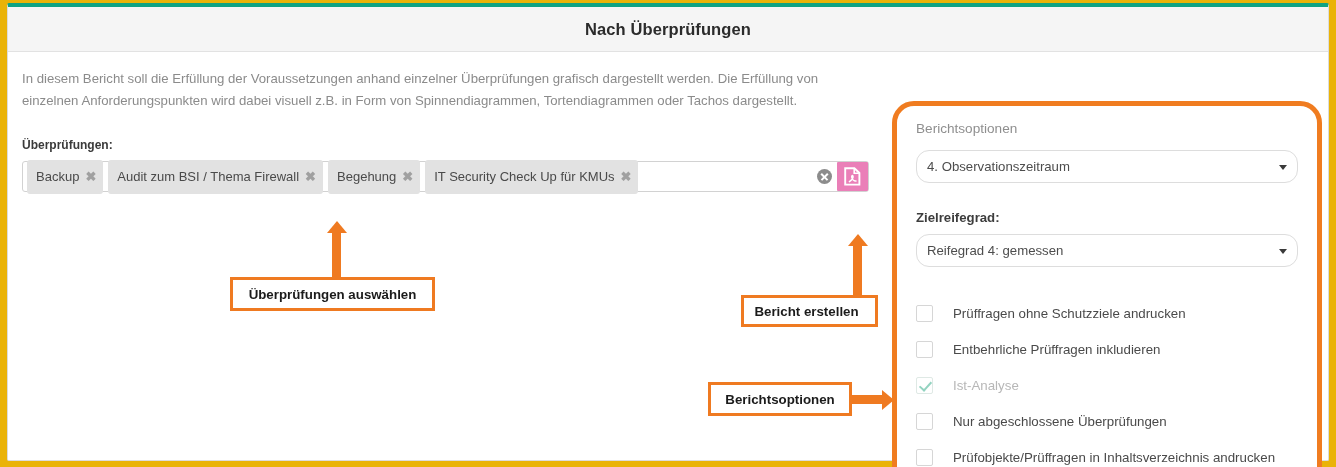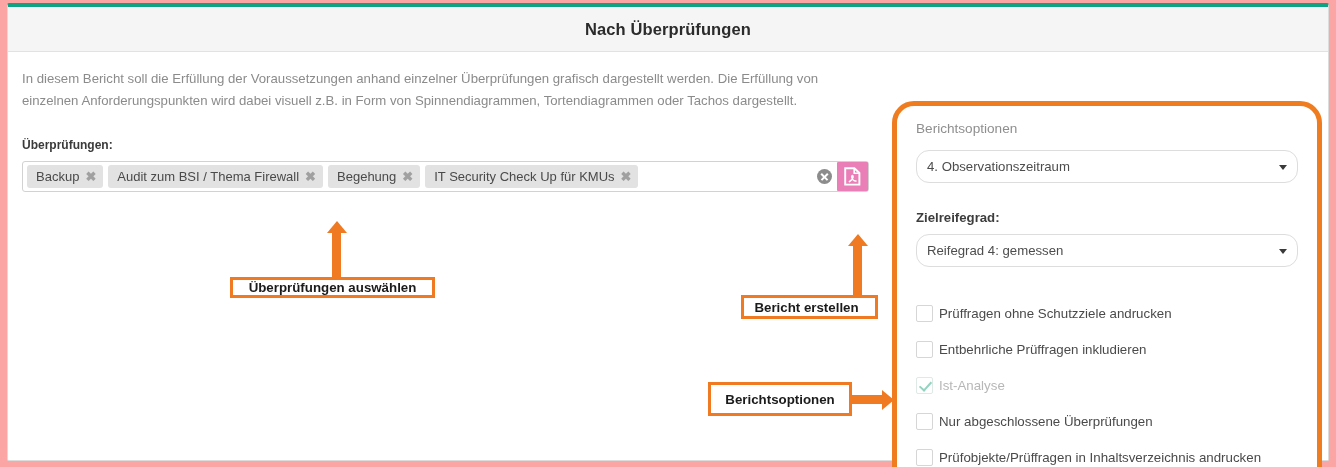--- a/index.html
+++ b/index.html
@@ -4,21 +4,21 @@
 <style>
   * { box-sizing: border-box; }
   html, body {
     margin: 0; padding: 0;
     background: #ffffff;
     font-family: "Liberation Sans", sans-serif;
   }
   .screen {
     position: relative;
     width: 1336px; height: 467px;
-    background: #fca5a5;
+    background: #eab308;
     overflow: hidden;
   }
 
   
   .card {
     position: absolute;
     left: 7px; top: 3px;
     width: 1322px; height: 458px;
     background: #ffffff;
     border: 1px solid #dcdcdc;
@@ -68,21 +68,21 @@
     border-radius: 3px;
     background: #fff;
     padding: 0 0 0 4px;
     width: 847px;
   }
   .chips { display: flex; align-items: center; gap: 5px; flex: 1 1 auto; overflow: hidden; }
   .chip {
     display: flex; align-items: center; gap: 6px;
     background: #e2e2e2;
     border-radius: 3px;
-    height: 23px;
+    height: 34px;
     padding: 0 7px 1px 9px;
     font-size: 13px;
     color: #4a4a4a;
     white-space: nowrap;
   }
   .chip-x {
     color: #a0a0a0; font-size: 13px; line-height: 1;
     font-weight: bold; cursor: pointer;
   }
   .clear-btn {
@@ -178,21 +178,21 @@
   }
   .caret {
     position: absolute; right: 10px; top: 50%;
     margin-top: -2px;
     width: 0; height: 0;
     border-left: 4.5px solid transparent;
     border-right: 4.5px solid transparent;
     border-top: 5px solid #3a3a3a;
   }
   .checkrow {
-    display: flex; align-items: center; gap: 6px;
+    display: flex; align-items: center; gap: 20px;
     height: 36px;
     cursor: pointer;
   }
   .cbox {
     width: 17px; height: 17px;
     border: 1px solid #d6d6d6;
     border-radius: 2px;
     background: #fff;
     flex: 0 0 auto;
     position: relative;
@@ -255,26 +255,26 @@
             <svg width="17" height="19" viewBox="0 0 17 19">
               <path d="M1.2 1.2 H10.4 L15.4 6.0 V17.6 H1.2 Z" fill="none" stroke="#ffffff" stroke-width="1.9"></path>
               <path d="M10.2 1.6 V6.2 H14.9" fill="none" stroke="#ffffff" stroke-width="1.6"></path>
               <path d="M5.4 14.6 C7.6 13.1 9.3 10.6 9.0 9.2 C8.7 8.0 7.4 8.5 7.8 10.4 C8.2 12.2 10.0 14.3 12.0 14.0" fill="none" stroke="#ffffff" stroke-width="1.5" stroke-linecap="round"></path>
             </svg>
           </div>
         </div>
       </div>
 
       <div class="arrow-up" style="left:324px; top:180px; height:45px;"></div>
-      <div class="anno-box" style="left:222px; top:225px; width:205px; height:21px;align-items:flex-end;">
+      <div class="anno-box" style="left:222px; top:225px; width:205px; height:34px;">
         <span>Überprüfungen auswählen</span>
       </div>
 
       <div class="arrow-up" style="left:845px; top:193px; height:52px;"></div>
-      <div class="anno-box" style="left:733px; top:243px; width:137px; height:24px;padding-left:6px;">
+      <div class="anno-box" style="left:733px; top:243px; width:137px; height:32px;padding-left:6px;">
         <span>Bericht erstellen</span>
       </div>
 
       <div class="arrow-right" style="left:837px; top:343px; width:38px;"></div>
       <div class="anno-box" style="left:700px; top:330px; width:144px; height:34px;">
         <span>Berichtsoptionen</span>
       </div>
 
       <div class="options-panel">
         <div class="panel-title">Berichtsoptionen</div>

